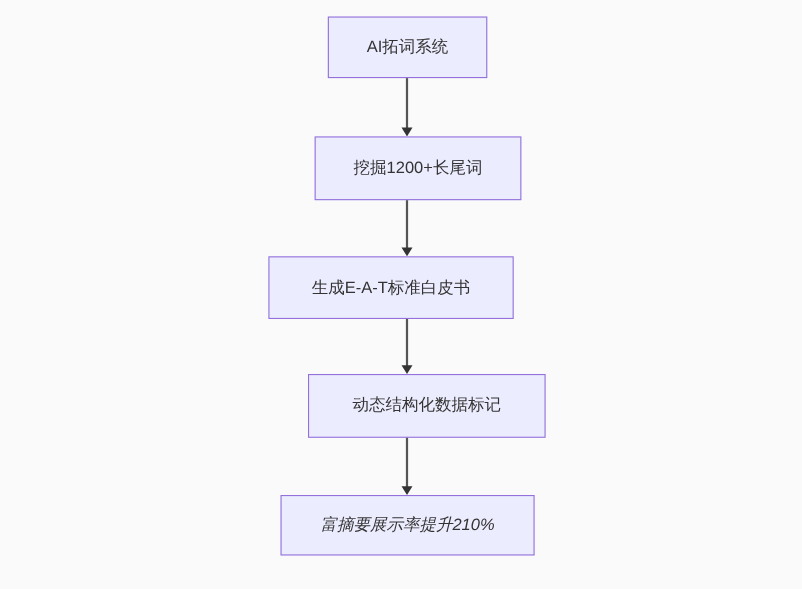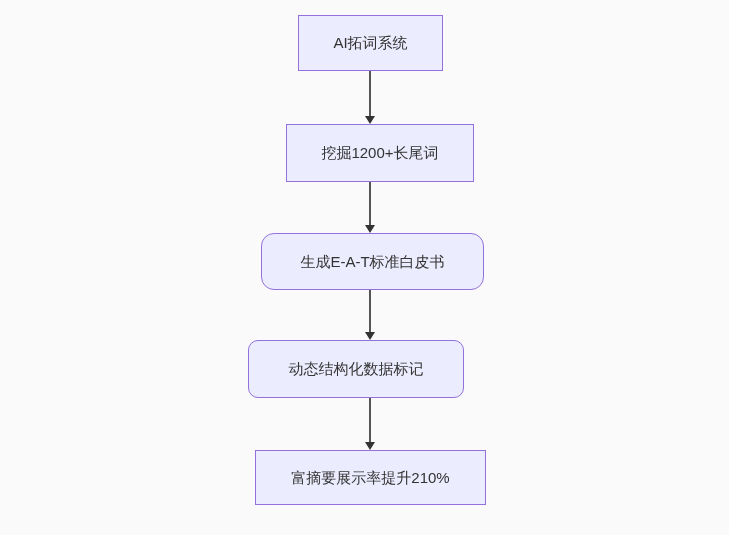--- a/index.html
+++ b/index.html
@@ -22,23 +22,23 @@
     justify-content: center;
     background: var(--node-fill, #ECECFF);
     border: 1px solid var(--node-border, #9370DB);
     color: var(--text, #333333);
     font-size: 15px;
     text-align: center;
     line-height: 1.2;
   }
   .node-1 { left: 298px; top: 15px;  width: 145px; height: 56px; }
   .node-2 { left: 274px; top: 124px; width: 188px; height: 58px; margin-left: 12px; }
-  .node-3 { left: 261px; top: 233px; width: 223px; height: 57px; border-radius: 13px; }
-  .node-4 { left: 248px; top: 340px; width: 216px; height: 58px; border-radius: 10px; }
-  .node-5 { left: 255px; top: 450px; width: 231px; height: 55px; }
+  .node-3 { left: 244px; top: 233px; width: 223px; height: 57px; }
+  .node-4 { left: 280px; top: 340px; width: 216px; height: 58px; }
+  .node-5 { left: 255px; top: 450px; width: 231px; height: 55px; font-style: italic; }
 
   .arrow {
     position: absolute;
     left: 364px;       
     width: 12px;
   }
   .arrow-1 { top: 71px;  height: 53px; }
   .arrow-2 { top: 182px; height: 51px; }
   .arrow-3 { top: 290px; height: 50px; }
   .arrow-4 { top: 398px; height: 52px; }

